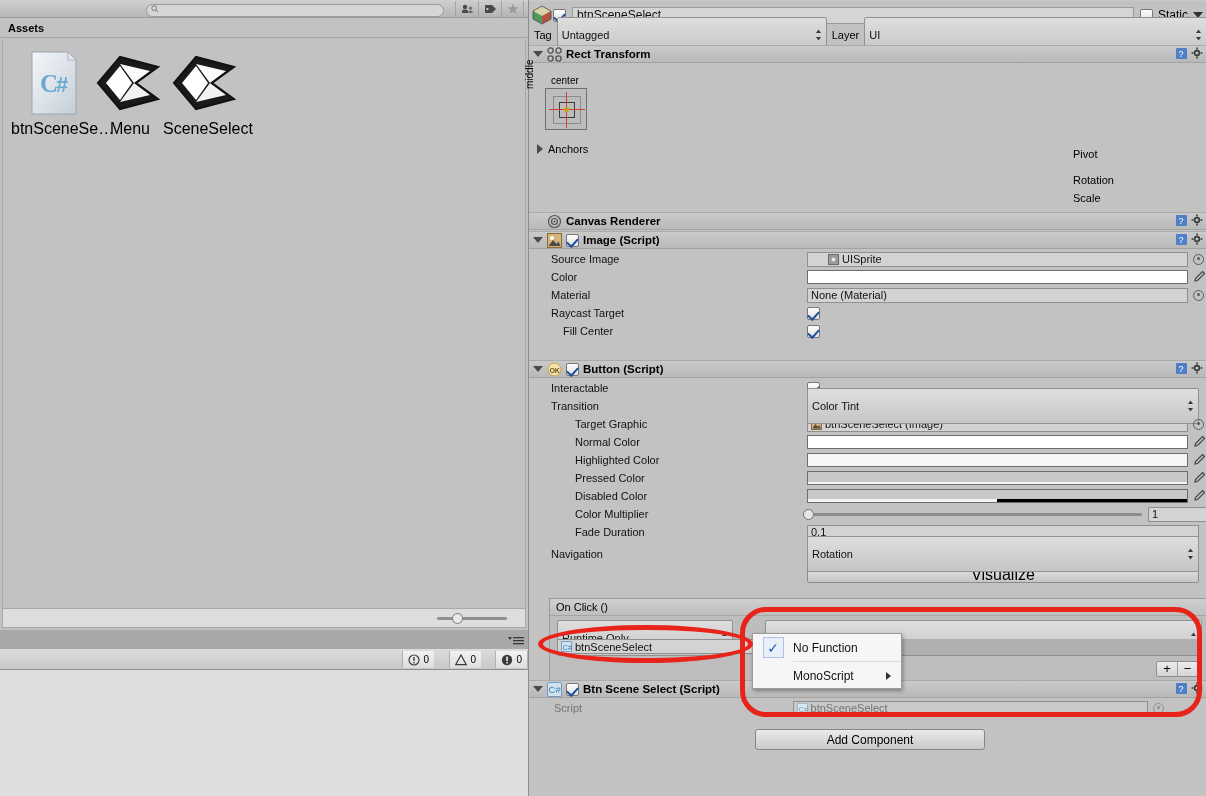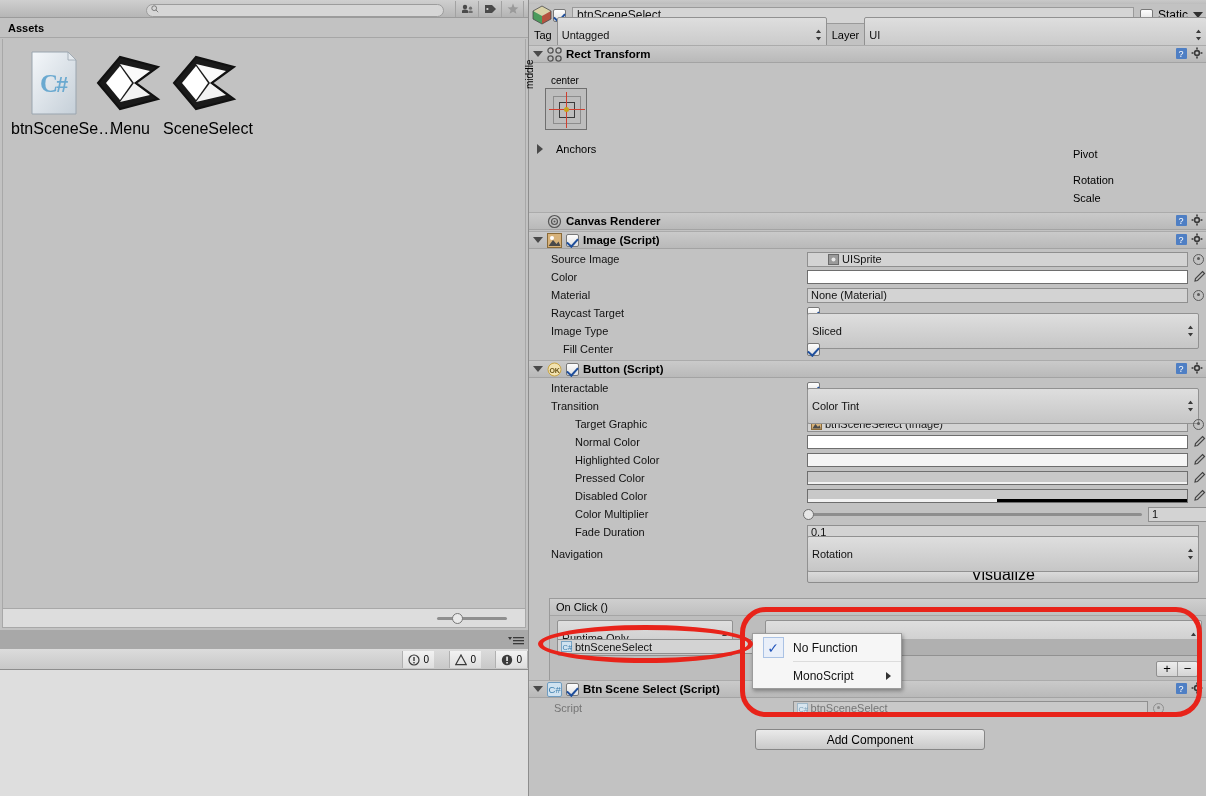--- a/index.html
+++ b/index.html
@@ -232,21 +232,21 @@
     border: 1px solid #3b3b3b;
   }
   .anchor-cross-h { position: absolute; left: 3px; top: 20px; width: 36px; height: 1px; background: #d03f2f; }
   .anchor-cross-v { position: absolute; left: 20px; top: 3px; width: 1px; height: 36px; background: #d03f2f; }
   #pivot-dot { position: absolute; left: 18px; top: 18px; width: 5px; height: 5px; background: #c8a21a; border-radius:50%; }
   #anchor-center-label { position: absolute; left: 22px; top: 12px; font-size: 10px; }
   #anchor-middle-label {
     position: absolute; left: -5px; top: 26px; font-size: 10px;
     transform: rotate(-90deg); transform-origin: left top;
   }
-  #anchors-foldrow { position: absolute; left: 8px; top: 80px; display:flex; align-items:center; gap:13px;}
+  #anchors-foldrow { position: absolute; left: 8px; top: 80px; display:flex; align-items:center; gap:5px;}
 
   .blockbtn {
     background: linear-gradient(#e3e3e3,#c6c6c6);
     border: 1px solid #8c8c8c; border-radius: 2px;
     display: flex; align-items: center; justify-content: center;
     font-size: 16px;
   }
 
   
   #onclick-box {
@@ -607,30 +607,20 @@
           <span>None (Material)</span>
         </div>
         <div class="radio-circle" style="margin-left:5px;"></div>
       </div>
 
       <div class="prop-row">
         <span class="prop-label">Raycast Target</span>
         <div class="cb checked"></div>
       </div>
 
-      <div class="prop-row">
-        <span class="prop-label">Image Type</span>
-        <div class="popup" style="width:392px;">
-          <span>Sliced</span>
-          <svg class="updown" viewBox="0 0 7 11">
-            <path d="M3.5 0 L6 3.6 L1 3.6 Z" fill="#3a3a3a"></path>
-              <path d="M3.5 11 L6 7.4 L1 7.4 Z" fill="#3a3a3a"></path>
-          </svg>
-        </div>
-      </div>
 
       <div class="prop-row">
         <span class="prop-label indent2">Fill Center</span>
         <div class="cb checked"></div>
       </div>
     </div>
 
     <div class="comp-header" style="position:absolute; left:0; top:360px; width:678px;">
       <div class="foldout"></div>
       <svg class="comp-icon" viewBox="0 0 15 15">

